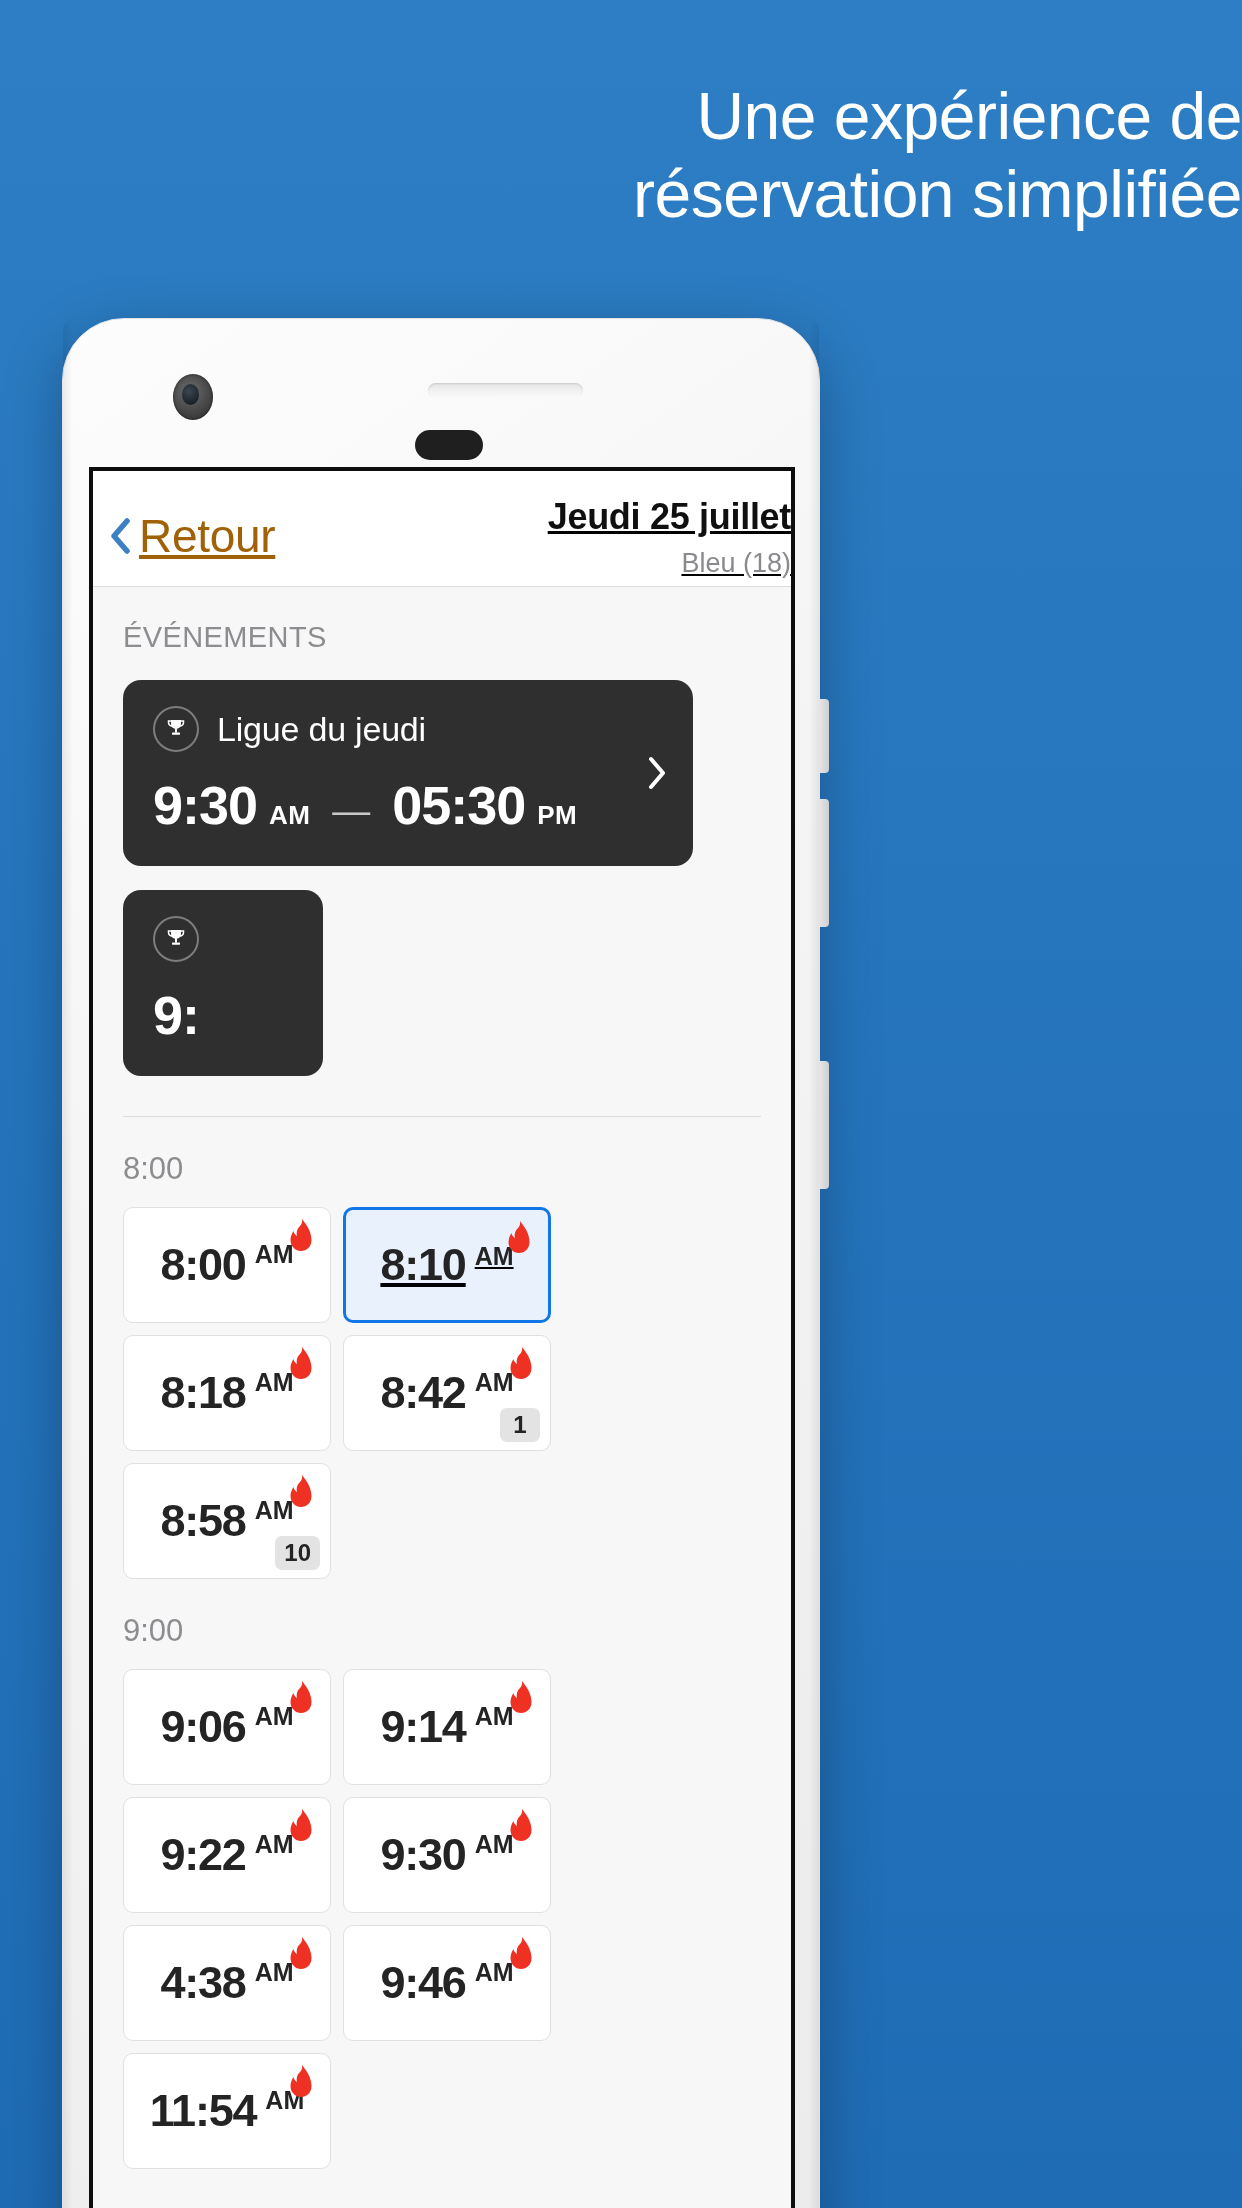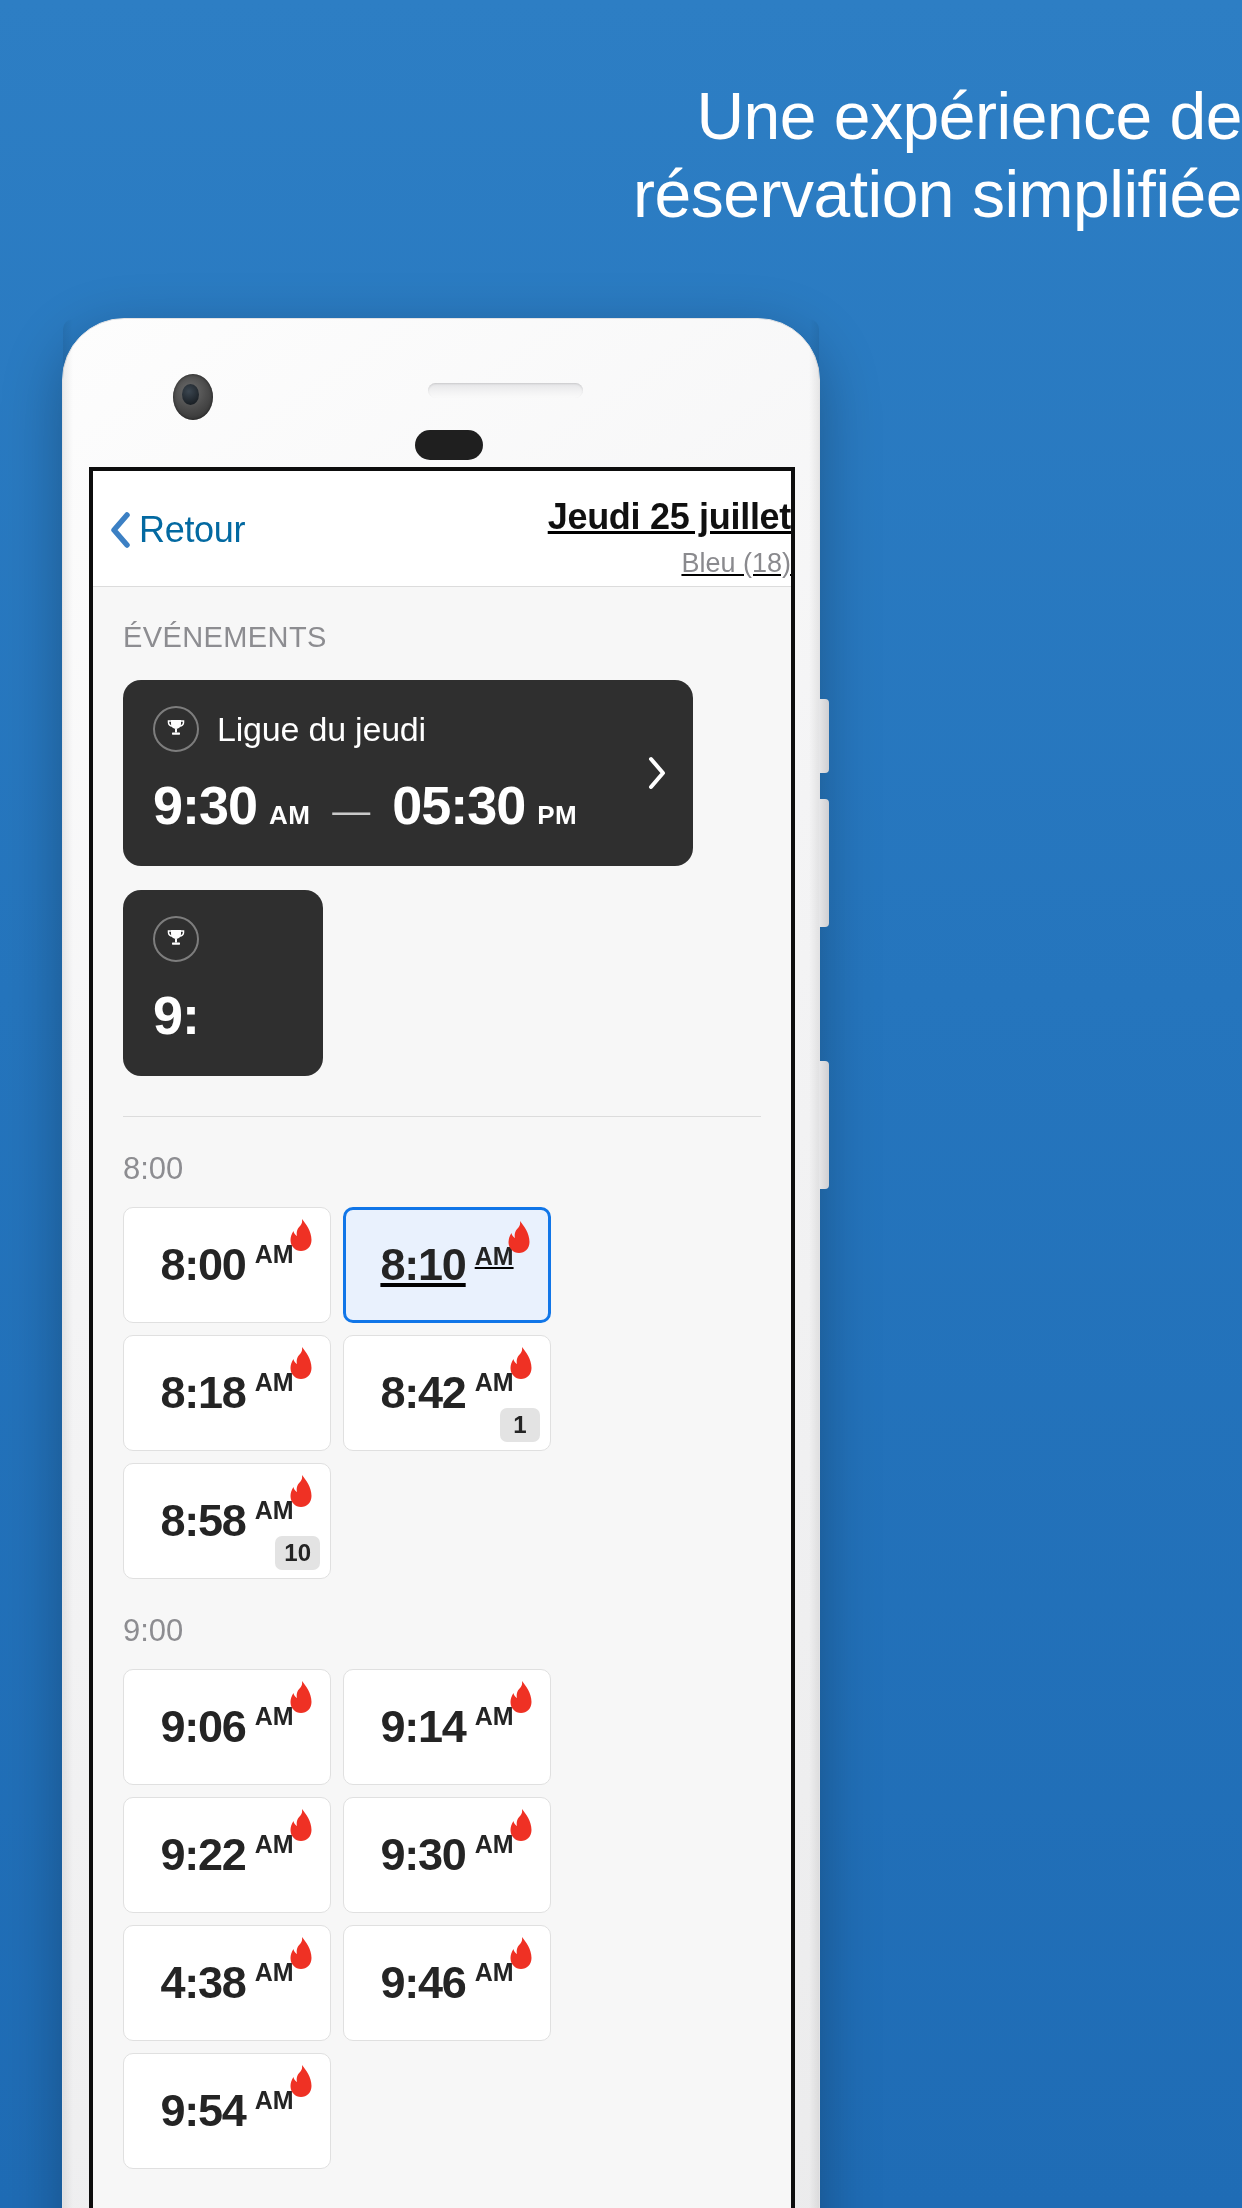--- a/index.html
+++ b/index.html
@@ -107,23 +107,24 @@
     position:absolute;
     left:16px; top:38px;
     display:flex; align-items:center; gap:8px;
     color:#3c80c4;
   }
   .chev-back {
     width:22px; height:36px;
     display:block;
   }
   .back-label {
-    font-size:36px;
-    color:#0369a1;
+    font-size:46px;
+    color:#a16207;
     letter-spacing:-0.3px;
+    text-decoration:underline;
   }
   .nav-titles {
     position:absolute;
     left:5px; right:0; top:25px;
     text-align:right;
     text-decoration:underline;
   }
   .nav-title {
     font-size:36px;
     font-weight:700;
@@ -440,21 +441,21 @@
 
         <div class="slot">
           <span class="slot-time">9:46</span>
           <span class="slot-ampm">AM</span>
           <svg class="flame" viewBox="0 0 26 34">
             <path d="M14 1c1 6-3 7-4.5 10.5C8 15 9 18 9 18s-3-1.5-3.5-5C3.5 16 2.5 19 2.5 22c0 6.3 4.8 11 10.5 11s10.5-4.4 10.5-11C23.5 13 18 6 14 1z" fill="#ef3124"></path>
           </svg>
         </div>
 
         <div class="slot">
-          <span class="slot-time">9:54</span>
+          <span class="slot-time">11:54</span>
           <span class="slot-ampm">AM</span>
           <svg class="flame" viewBox="0 0 26 34">
             <path d="M14 1c1 6-3 7-4.5 10.5C8 15 9 18 9 18s-3-1.5-3.5-5C3.5 16 2.5 19 2.5 22c0 6.3 4.8 11 10.5 11s10.5-4.4 10.5-11C23.5 13 18 6 14 1z" fill="#ef3124"></path>
           </svg>
         </div>
 
       </div>
     </div>
 
   </div>

